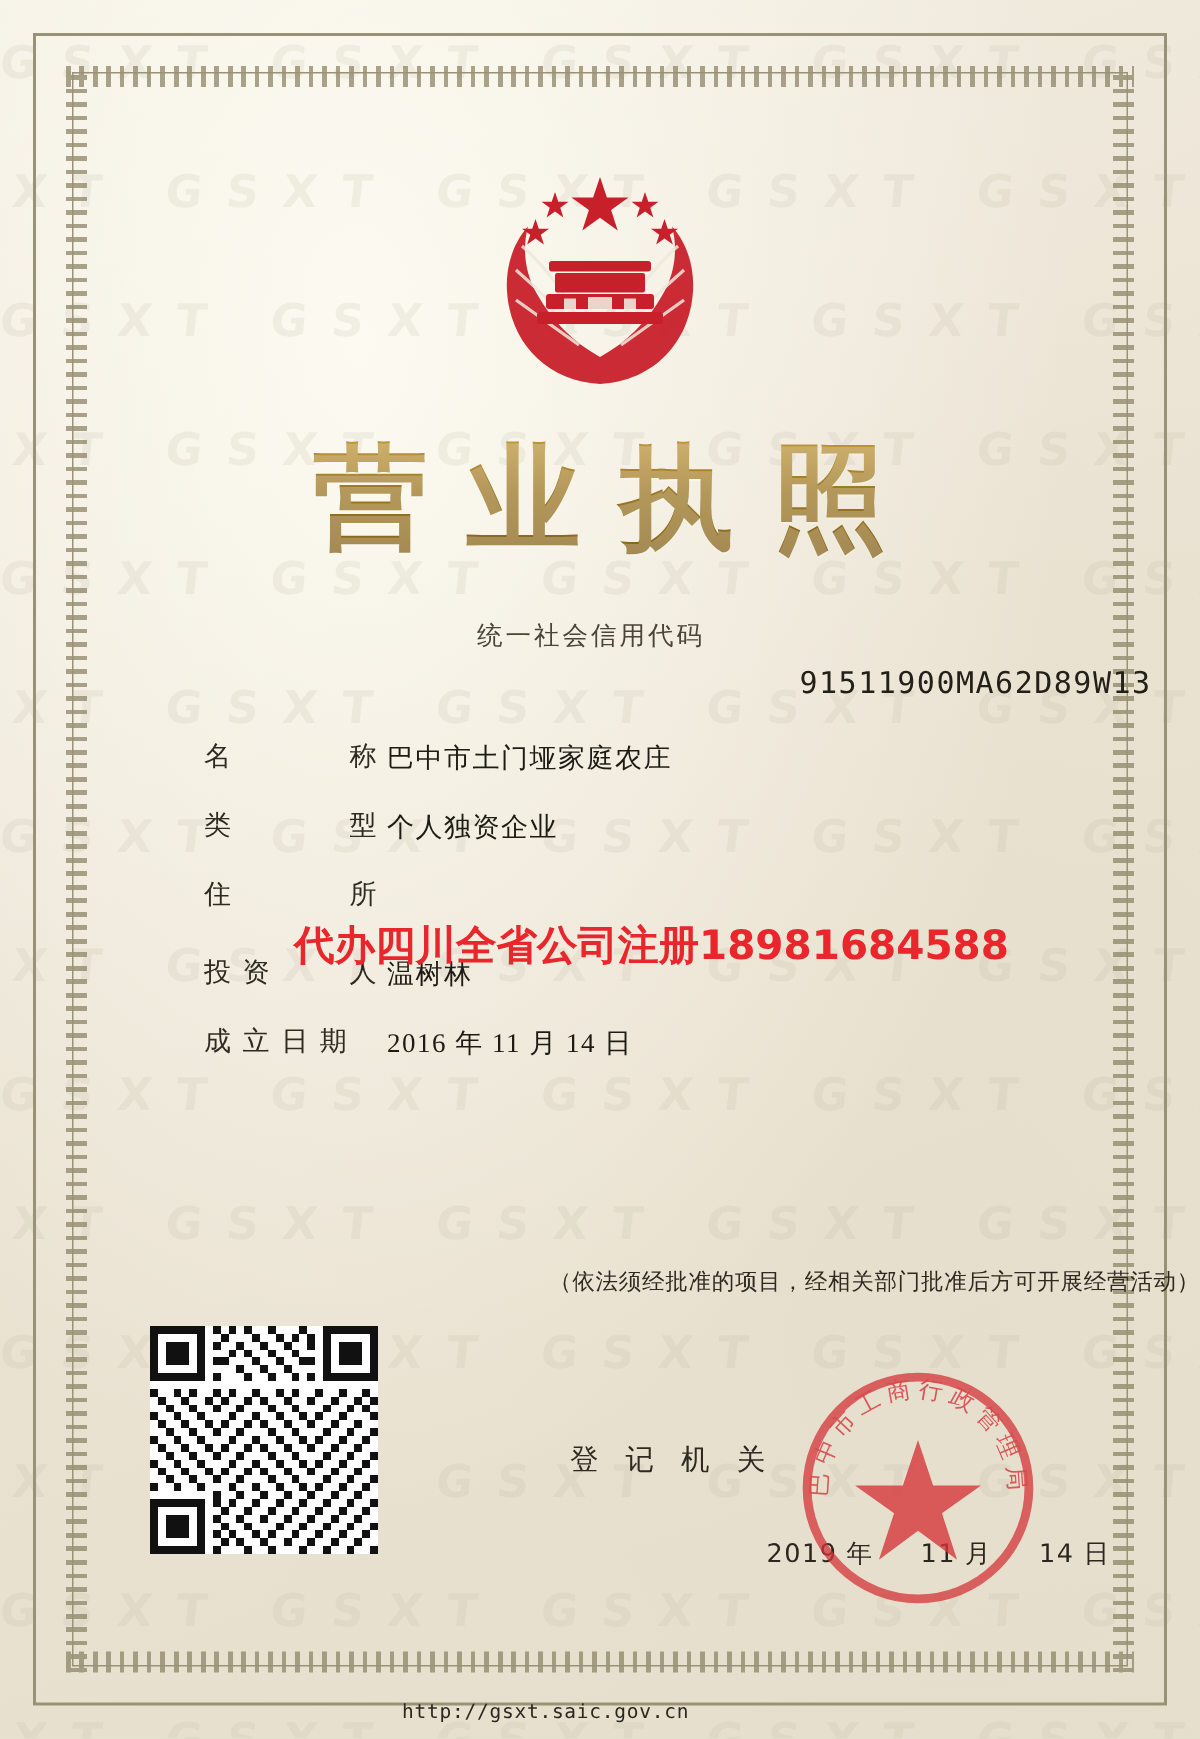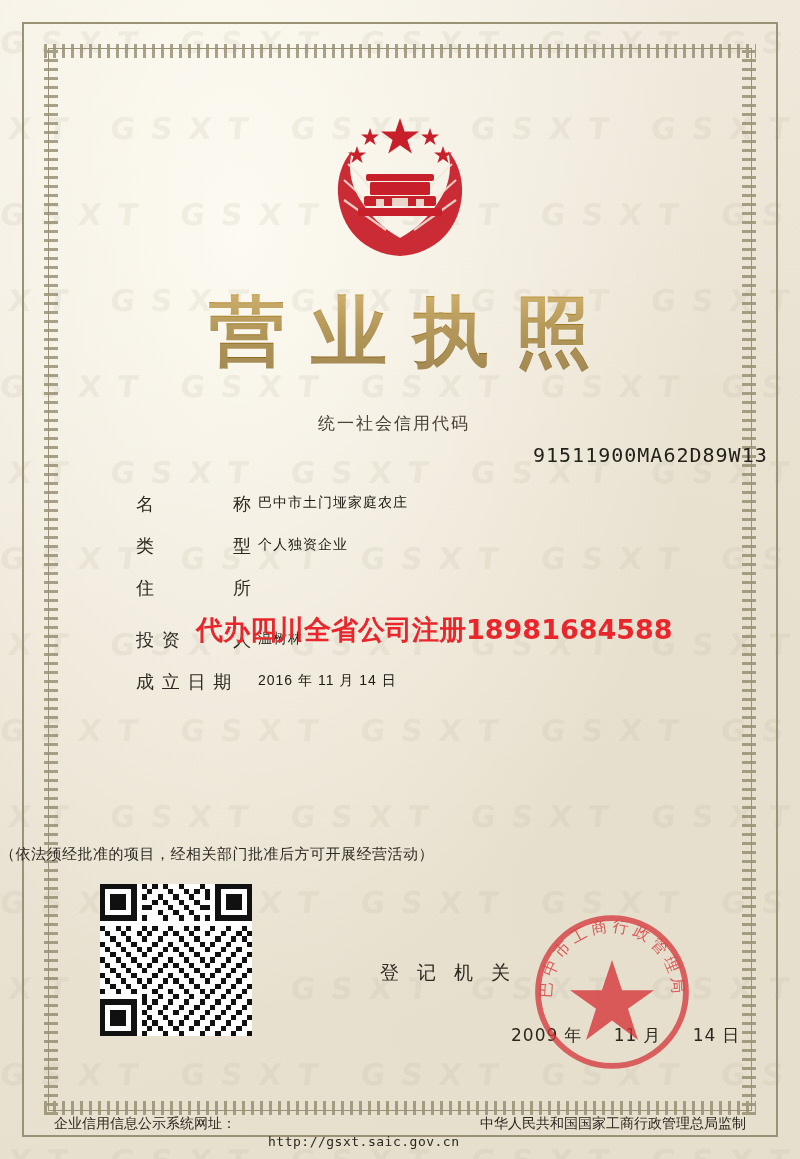--- a/index.html
+++ b/index.html
@@ -149,23 +149,23 @@
     font-family: "DejaVu Sans", sans-serif;
     letter-spacing: 1px;
   }
   .flabel.spread2 {
     display: flex;
     justify-content: space-between;
     padding-right: 6px;
     box-sizing: border-box;
   }
   .fvalue {
-    font-size: 14px;
+    font-size: 18px;
     color: #1d1b14;
-    font-family: Liberation Sans, sans-serif;
+    font-family: Liberation Serif, serif;
     letter-spacing: 1px;
     line-height: 1.55;
   }
   .scope-value {
     max-width: 455px;
   }
 
   .overlay-ad {
     position: absolute;
     top: 612px;
@@ -176,21 +176,21 @@
     color: #e8262b;
     letter-spacing: 0px;
     white-space: nowrap;
     z-index: 5;
   }
 
   .note {
     position: absolute;
     top: 845px;
     left: 0; right: 0;
-    text-align: left;
+    text-align: right;
     font-size: 15px;
     color: #2e2a22;
     letter-spacing: 0.5px;
     font-family: "DejaVu Sans", sans-serif;
   }
 
   
   .qr {
     position: absolute;
     left: 100px;
@@ -625,27 +625,23 @@
         <path id="sealArcText" d="M 28,100 a 72,72 0 1,1 144,0" fill="none"></path>
       </defs>
       <circle cx="100" cy="100" r="88" fill="none" stroke="#d5343a" stroke-width="7" opacity="0.85"></circle>
       <polygon points="100,62 112,98 150,98 119,120 131,157 100,134 69,157 81,120 50,98 88,98" fill="#d5343a" opacity="0.9"></polygon>
       <text font-family="'DejaVu Sans', sans-serif" font-size="19" fill="#d5343a" opacity="0.9" letter-spacing="5">
         <textPath href="#sealArcText" startOffset="50%" text-anchor="middle">巴中市工商行政管理局</textPath>
       </text>
     </svg>
 
     <div class="date-line">
-      <span>2009</span><span>年</span>
+      <span>2019</span><span>年</span>
       <span style="margin-left:22px;">11</span><span>月</span>
       <span style="margin-left:22px;">14</span><span>日</span>
     </div>
 
 
     <div class="footer-url">http://gsxt.saic.gov.cn</div>
 
-    <div class="footer-bottom">
-      <div>企业信用信息公示系统网址：</div>
-      <div>中华人民共和国国家工商行政管理总局监制</div>
-    </div>
 
   </div>
 </div>
 
 </body></html>

